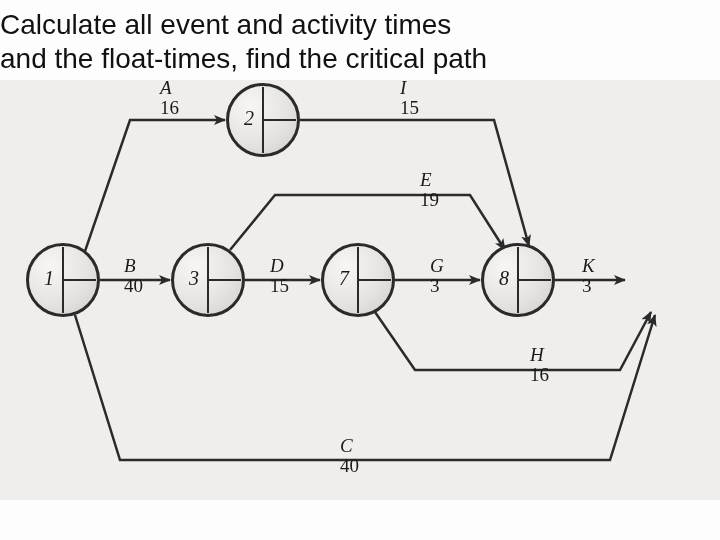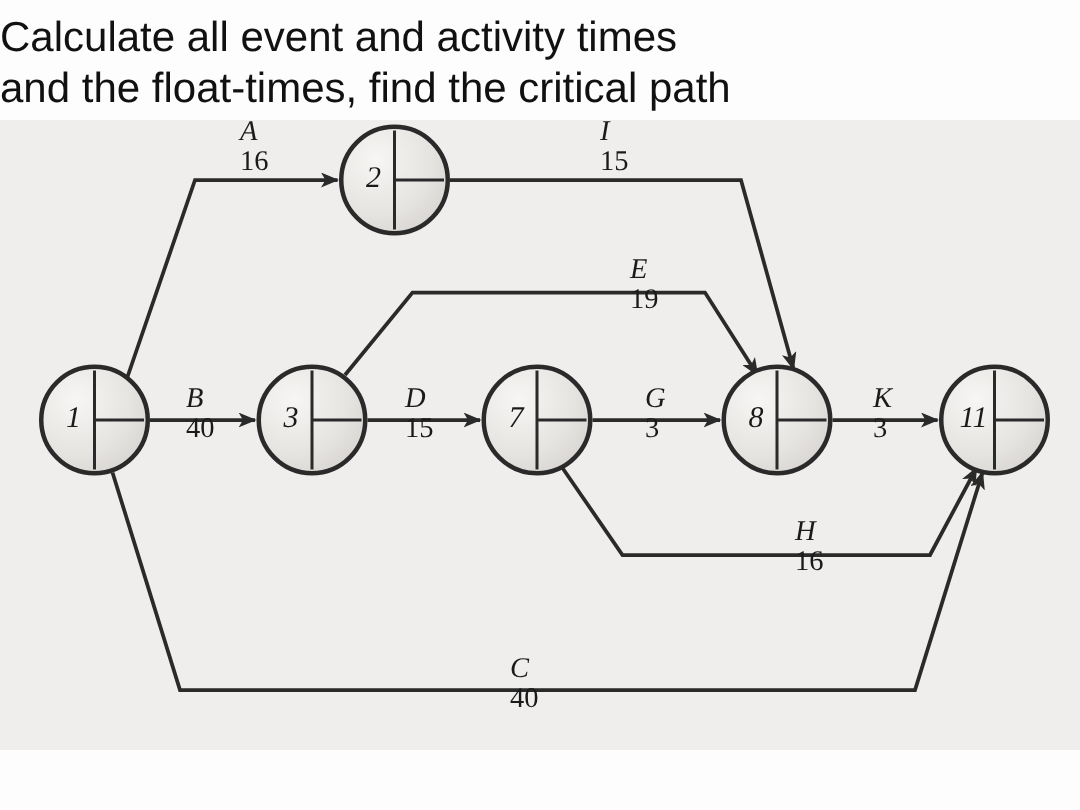--- a/index.html
+++ b/index.html
@@ -132,25 +132,20 @@
   <div class="node" style="left:321px; top:163px;">
       <div class="vline"></div>
       <div class="hline"></div>
       <div class="num">7</div>
     </div>
   <div class="node" style="left:481px; top:163px;">
       <div class="vline"></div>
       <div class="hline"></div>
       <div class="num">8</div>
     </div>
-  <div class="node" style="left:626px; top:163px;">
-      <div class="vline"></div>
-      <div class="hline"></div>
-      <div class="num">11</div>
-    </div>
 
   <div class="lbl" style="left:160px; top:-2px;">
     <span class="letter">A</span>
     <span class="dur">16</span>
   </div>
   <div class="lbl" style="left:400px; top:-2px;">
     <span class="letter">I</span>
     <span class="dur">15</span>
   </div>
   <div class="lbl" style="left:124px; top:176px;">

